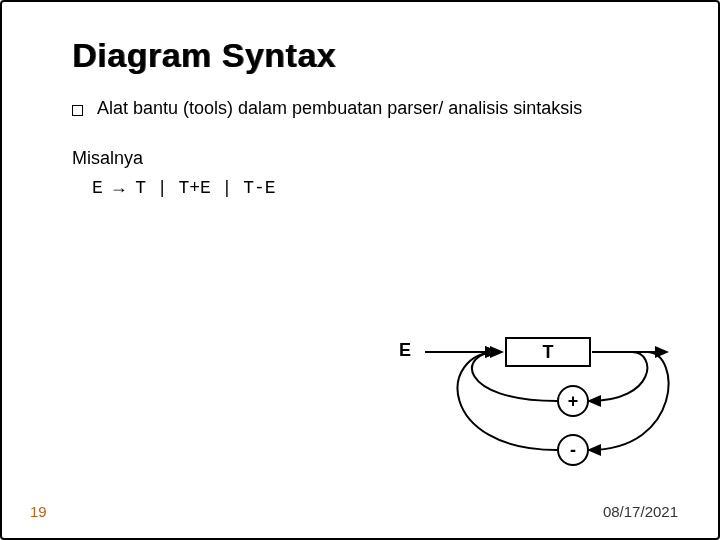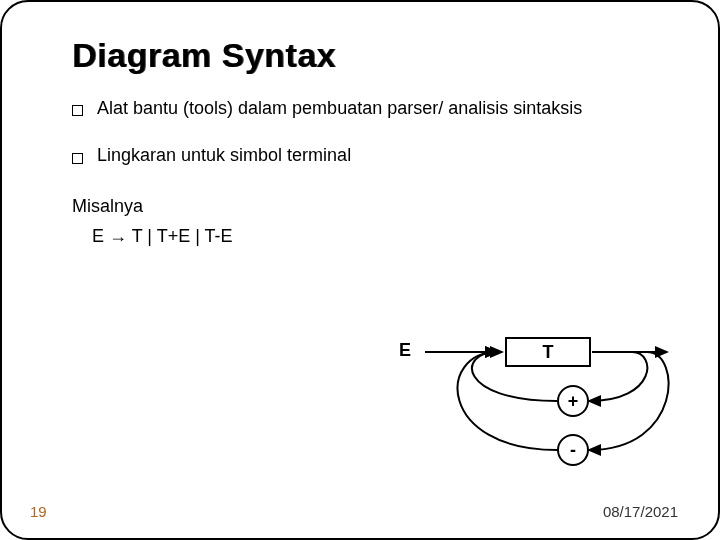--- a/index.html
+++ b/index.html
@@ -10,21 +10,21 @@
     background: #fff;
     font-family: Arial, Helvetica, sans-serif;
     color: #000;
   }
   .slide {
     position: relative;
     box-sizing: border-box;
     width: 720px;
     height: 540px;
     border: 2px solid #000;
-    border-radius: 28px;
+    border-radius: 4px;
     padding: 34px 50px 20px 70px;
     overflow: hidden;
   }
   .title {
     font-size: 34px;
     font-weight: bold;
     margin: 0 0 22px 0;
     letter-spacing: 0.5px;
     text-shadow: 1px 0 0 #555;
   }
@@ -49,20 +49,21 @@
     margin-right: 14px;
     box-sizing: border-box;
   }
   .misal {
     font-size: 18px;
     margin-bottom: 9px;
   }
   .grammar {
     font-size: 18px;
     margin-left: 20px;
+    font-family: Liberation Mono, monospace;
   }
 
   .diagram {
     position: absolute;
     left: 395px;
     top: 335px;
     width: 280px;
     height: 150px;
   }
   .dLbl {
@@ -120,24 +121,20 @@
 
 <div class="slide">
 
   <h1 class="title">Diagram Syntax</h1>
 
   <ul class="bullets">
     <li>
       <span class="box"></span>
       <span>Alat bantu (tools) dalam pembuatan parser/ analisis sintaksis</span>
     </li>
-    <li>
-      <span class="box"></span>
-      <span>Lingkaran untuk simbol terminal</span>
-    </li>
   </ul>
 
   <div class="misal">Misalnya</div>
   <div class="grammar">E → T | T+E | T-E</div>
 
   <div class="diagram">
     <svg class="wires" viewBox="0 0 280 150">
       <defs>
         <marker id="ah" markerWidth="8" markerHeight="8" refX="6" refY="3" orient="auto">
           <path d="M0,0 L7,3 L0,6 Z" fill="#000"></path>

